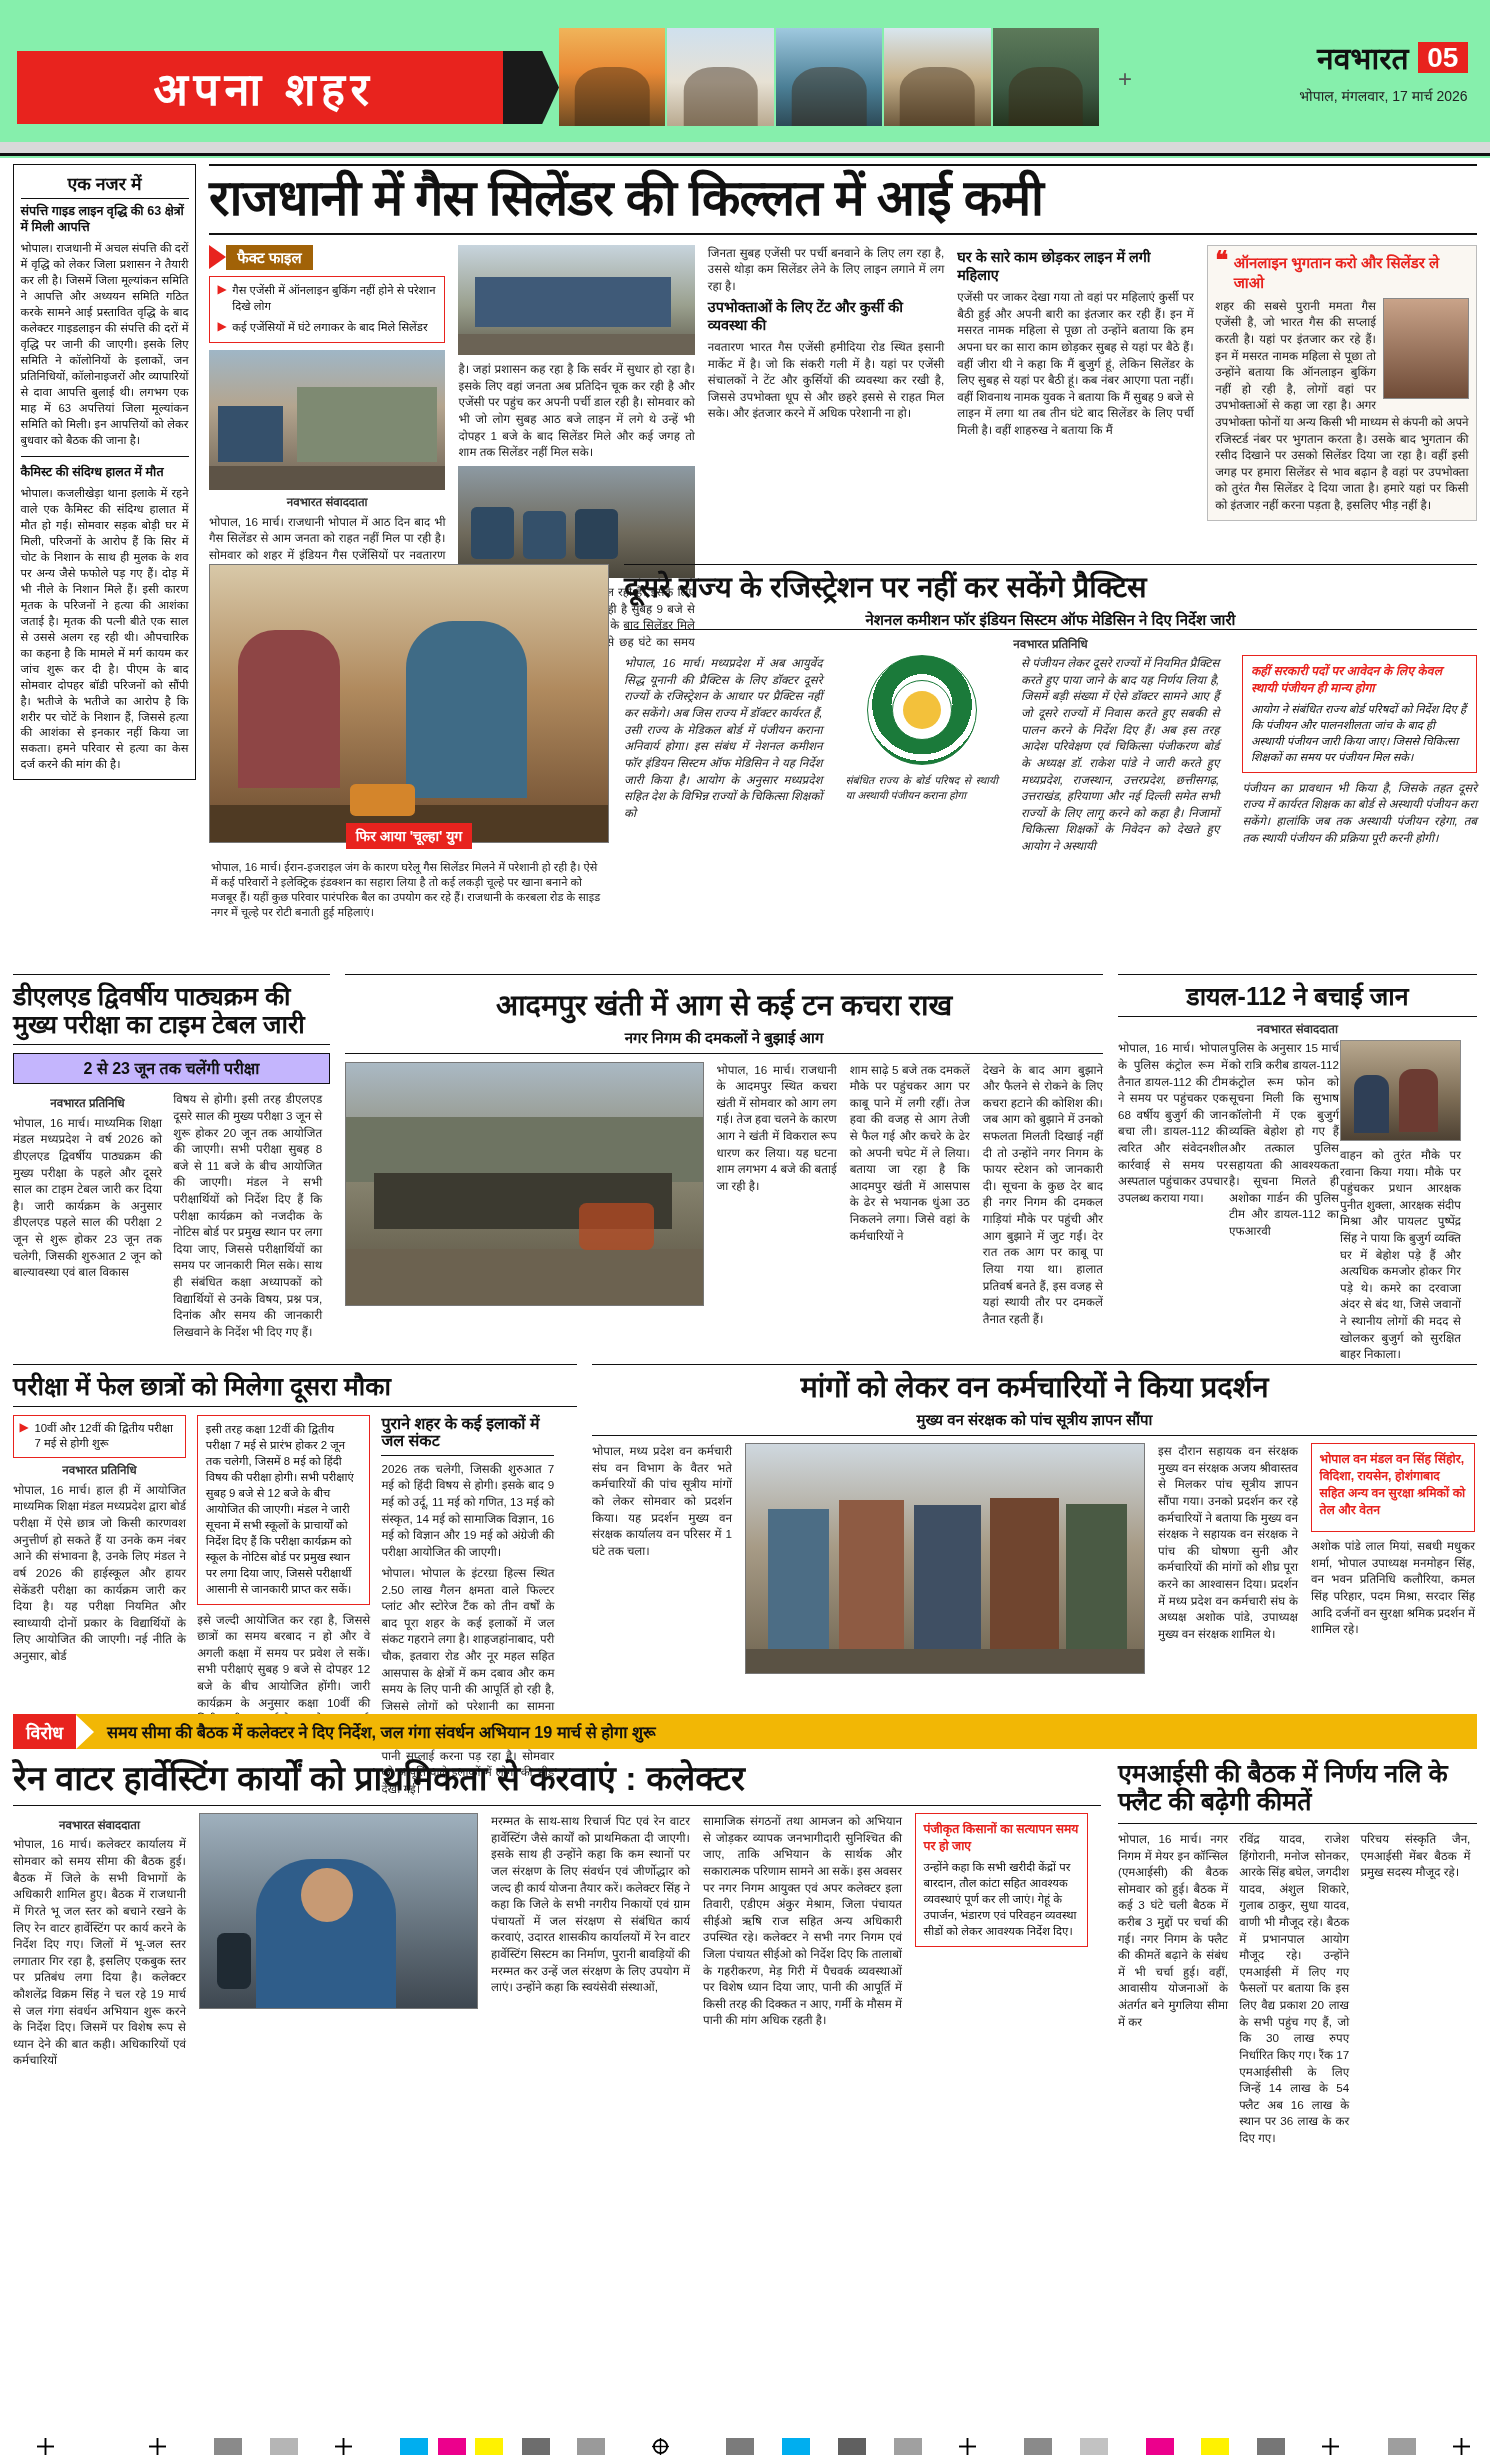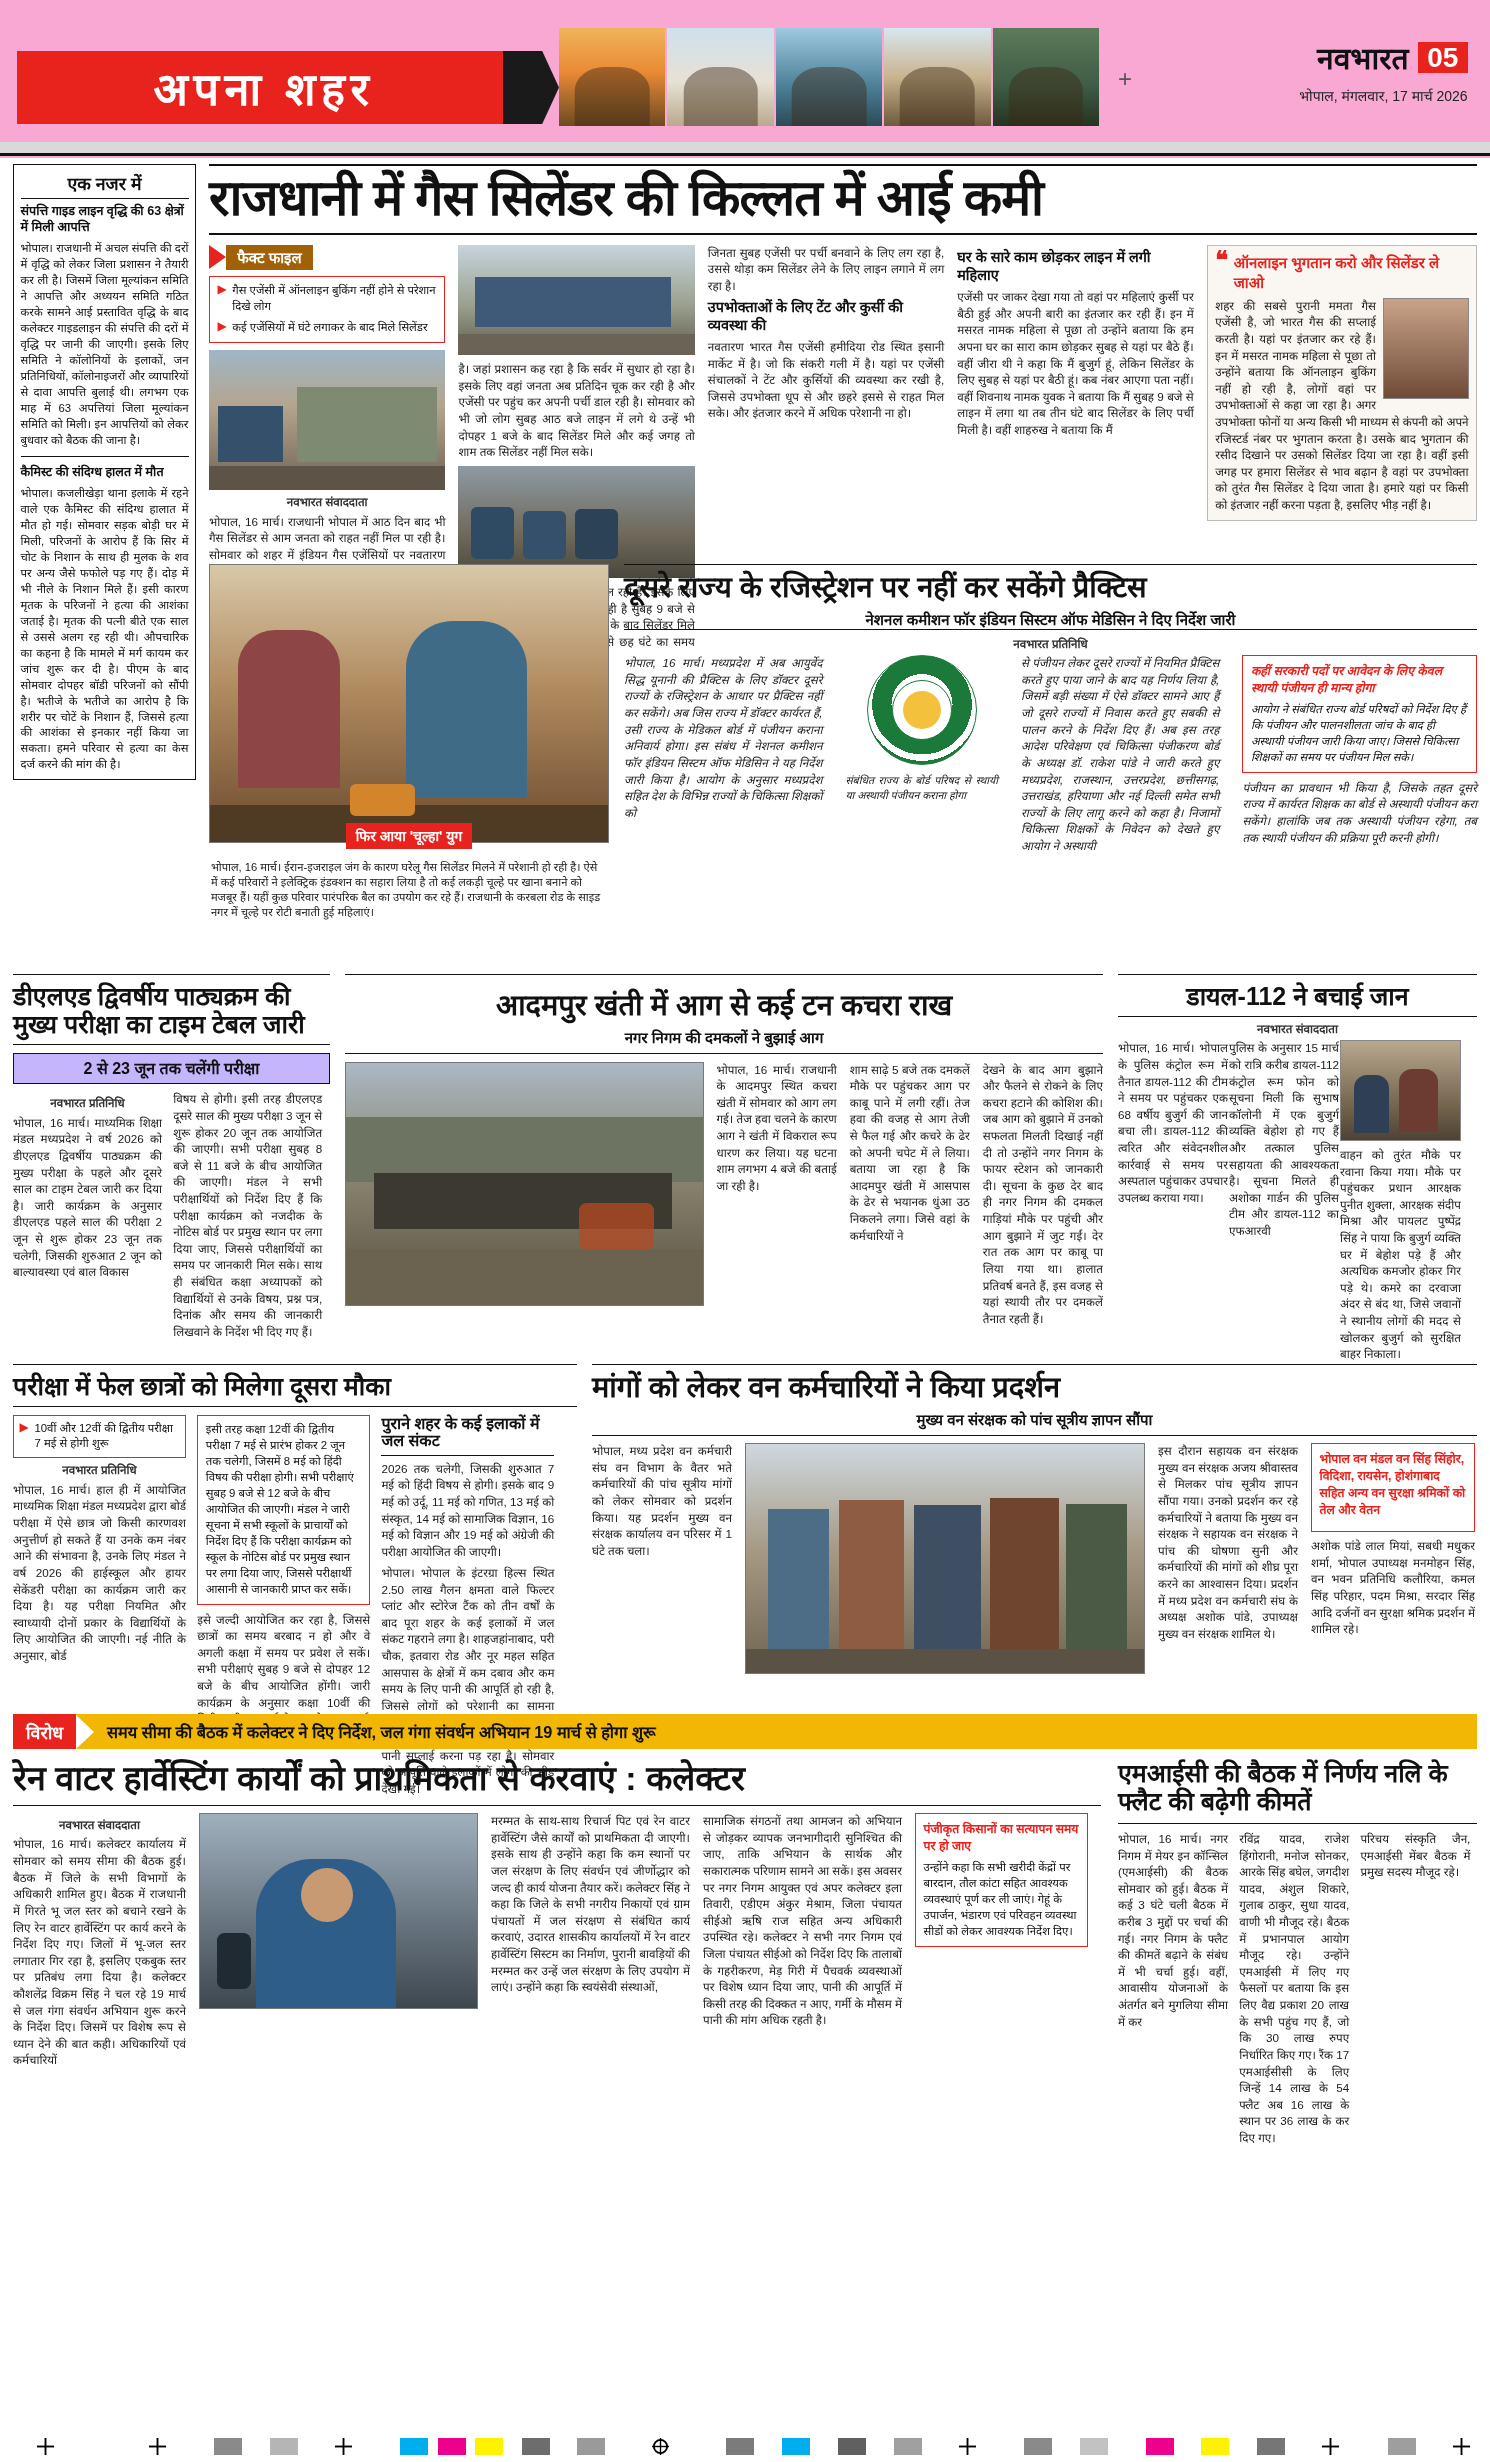--- a/index.html
+++ b/index.html
@@ -8,21 +8,21 @@
     width:1490px; height:2462px;
     background:#ffffff;
     font-family:"Liberation Sans", sans-serif;
     color:#111;
     position:relative;
     overflow:hidden;
   }
   .page { width:1490px; height:2462px; position:relative; padding:0; }
 
   
-  .masthead { position:relative; height:158px; width:100%; background:#f9a8d4; }
+  .masthead { position:relative; height:158px; width:100%; background:#86efac; }
   .mast-red {
     position:absolute; left:17px; top:51px; width:494px; height:73px;
     background:#e8231e;
     display:flex; align-items:center; justify-content:center;
   }
   .mast-red .title {
     color:#fff; font-weight:bold; font-size:45px; letter-spacing:5.6px;
     font-family:"Liberation Sans", sans-serif;
   }
   .mast-arrow {
@@ -410,21 +410,21 @@
           </div>
           <div style="width:173px;">
             <div class="hl3" style="font-size:16px;border-bottom:0.9px solid #111;padding-bottom:4.7px;margin-bottom:4.7px;">पुराने शहर के कई इलाकों में जल संकट</div>
             <div class="body-txt">2026 तक चलेगी, जिसकी शुरुआत 7 मई को हिंदी विषय से होगी। इसके बाद 9 मई को उर्दू, 11 मई को गणित, 13 मई को संस्कृत, 14 मई को सामाजिक विज्ञान, 16 मई को विज्ञान और 19 मई को अंग्रेजी की परीक्षा आयोजित की जाएगी।</div>
             <div class="body-txt" style="margin-top:4.7px;">भोपाल। भोपाल के इंटरग्रा हिल्स स्थित 2.50 लाख गैलन क्षमता वाले फिल्टर प्लांट और स्टोरेज टैंक को तीन वर्षों के बाद पूरा शहर के कई इलाकों में जल संकट गहराने लगा है। शाहजहांनाबाद, परी चौक, इतवारा रोड और नूर महल सहित आसपास के क्षेत्रों में कम दबाव और कम समय के लिए पानी की आपूर्ति हो रही है, जिससे लोगों को परेशानी का सामना करना पड़ रहा है। स्थिति यह है कि बड़ी संख्या में नगर निगम के टैंकरों के जरिए पानी सप्लाई करना पड़ रहा है। सोमवार को आपूर्ति वाले इलाकों में लोगों की भीड़ देखी गई।</div>
           </div>
         </div>
       </div>
 
       <div class="r4b">
-        <div class="hl2" style="border-top:1.9px solid #111;padding-top:6.5px;">मांगों को लेकर वन कर्मचारियों ने किया प्रदर्शन</div>
+        <div class="hl2" style="border-top:1.9px solid #111;padding-top:6.5px;text-align:center;">मांगों को लेकर वन कर्मचारियों ने किया प्रदर्शन</div>
         <div class="sub2" style="border-bottom:0.9px solid #111;padding-bottom:5.6px;">मुख्य वन संरक्षक को पांच सूत्रीय ज्ञापन सौंपा</div>
         <div style="display:flex;gap:13px;margin-top:7.5px;">
           <div style="width:140px;">
             <div class="body-txt">भोपाल, मध्य प्रदेश वन कर्मचारी संघ वन विभाग के वैतर भते कर्मचारियों की पांच सूत्रीय मांगों को लेकर सोमवार को प्रदर्शन किया। यह प्रदर्शन मुख्य वन संरक्षक कार्यालय वन परिसर में 1 घंटे तक चला।</div>
           </div>
           <div style="width:400px;">
             <div class="photo" style="height:231px;background:linear-gradient(180deg,#cfd8df 0%, #a79b86 45%, #6f6450 100%);border:0.9px solid #777;">
               <div style="position:absolute;left:22.4px;top:65px;width:61px;height:149px;background:#4c6d85;"></div>
               <div style="position:absolute;left:93px;top:56px;width:65px;height:158px;background:#8e5b43;"></div>
               <div style="position:absolute;left:168px;top:61px;width:67px;height:153px;background:#3f4f63;"></div>

